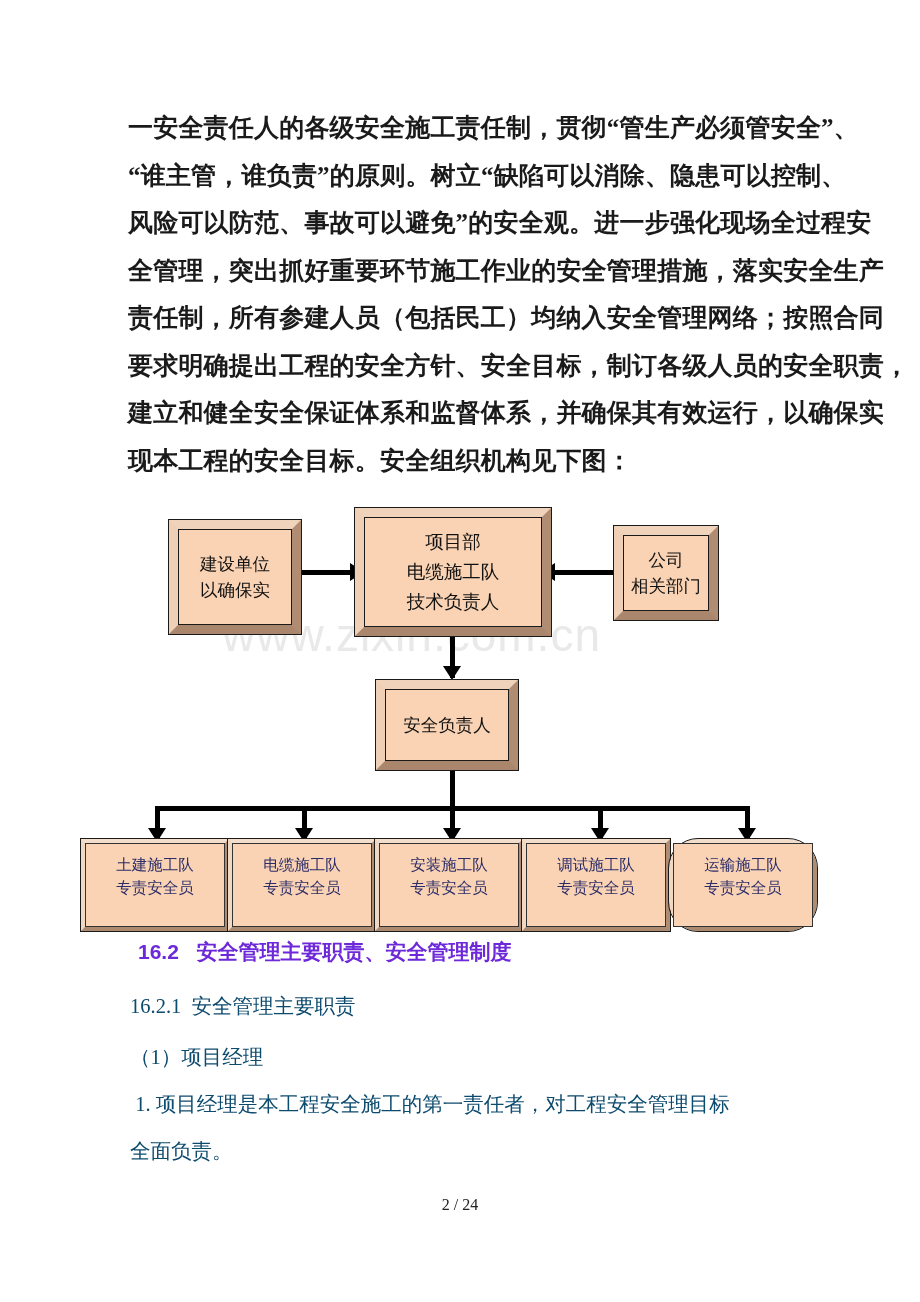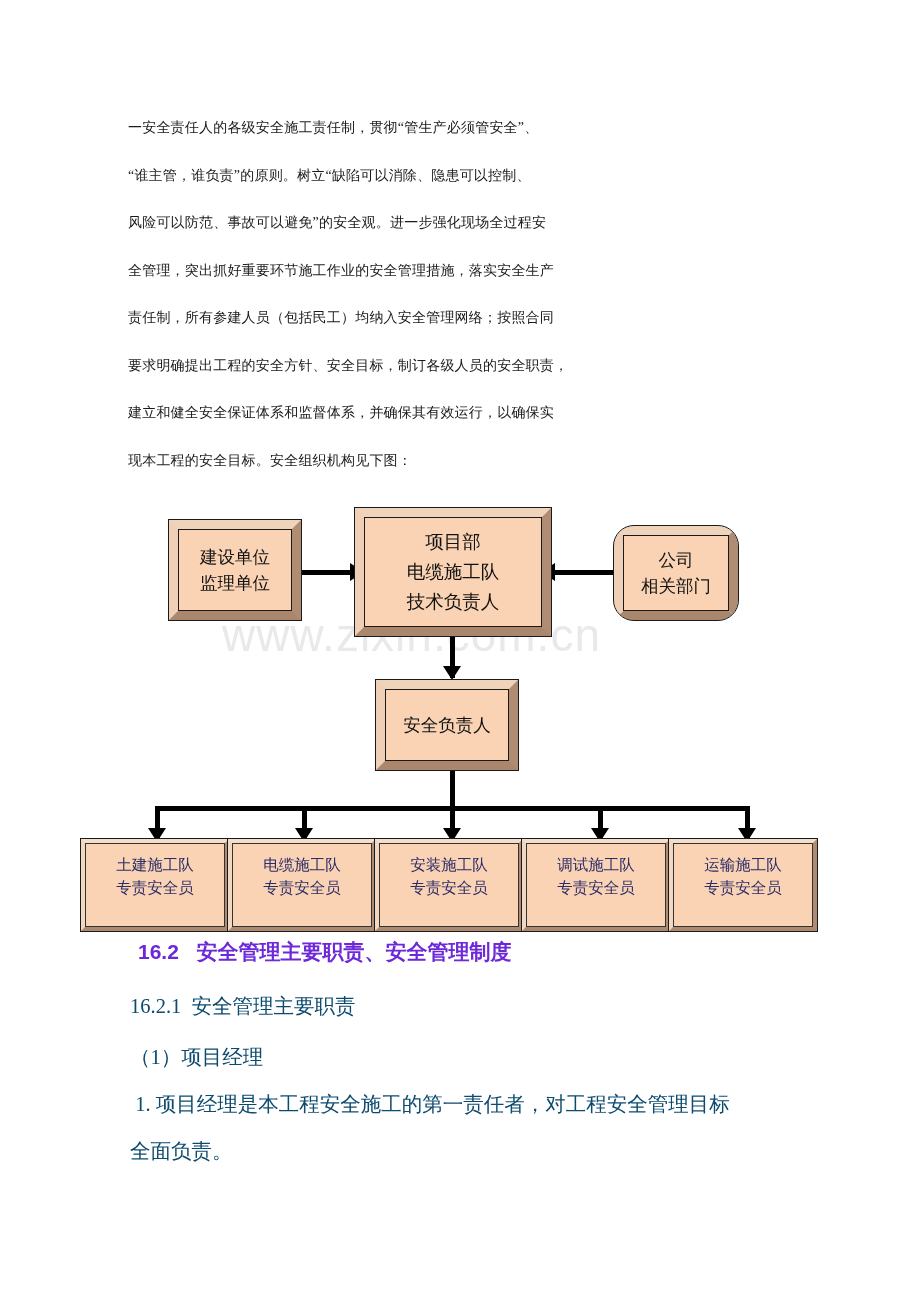--- a/index.html
+++ b/index.html
@@ -21,26 +21,27 @@
   }
 
   
   .para-block {
     position: absolute;
     left: 128px;
     top: 104px;
     width: 672px;
   }
   .para-line {
-    font-size: 14px;
+    font-size: 25px;
     line-height: 47.5px;
     letter-spacing: 0.2px;
     white-space: pre;
     color: #1a1a1a;
     font-family: "Liberation Serif", "DejaVu Serif", serif;
+    font-weight: bold;
   }
 
   
   #diagram {
     position: absolute;
     left: 0;
     top: 498px;
     width: 920px;
     height: 432px;
   }
@@ -224,36 +225,36 @@
 
     <div class="vline" style="left:450px; top:308px; width:5px; height:35px;"></div>
     <div class="arrow-d" style="left:443px; top:330px;"></div>
 
     <div class="vline" style="left:598px; top:308px; width:5px; height:35px;"></div>
     <div class="arrow-d" style="left:591px; top:330px;"></div>
 
     <div class="vline" style="left:745px; top:308px; width:5px; height:35px;"></div>
     <div class="arrow-d" style="left:738px; top:330px;"></div>
 
-    <div class="box3d" style="left:169px; top:22px; width:132px; height:100px;">
+    <div class="box3d" style="left:169px; top:22px; width:132px; height:114px;">
       <div class="inner">
         <div class="line">建设单位</div>
-        <div class="line">监理单位</div>
+        <div class="line">以确保实</div>
       </div>
     </div>
 
     <div class="box3d box-big" style="left:355px; top:10px; width:196px; height:128px;padding-left:44px;">
       <div class="inner">
         <div class="line">项目部</div>
         <div class="line">电缆施工队</div>
         <div class="line">技术负责人</div>
       </div>
     </div>
 
-    <div class="box3d" style="left:614px; top:28px; width:124px; height:94px;border-radius:20px;">
+    <div class="box3d" style="left:614px; top:28px; width:104px; height:94px;">
       <div class="inner">
         <div class="line">公司</div>
         <div class="line">相关部门</div>
       </div>
     </div>
 
     <div class="box3d" style="left:376px; top:182px; width:142px; height:90px;">
       <div class="inner">
         <div class="line">安全负责人</div>
       </div>
@@ -280,29 +281,30 @@
       </div>
     </div>
 
     <div class="boxthin" style="left:522px; top:341px; width:148px; height:92px;">
       <div class="inner">
         <div class="line">调试施工队</div>
         <div class="line">专责安全员</div>
       </div>
     </div>
 
-    <div class="boxthin" style="left:669px; top:341px; width:148px; height:92px;">
+    <div class="boxthin" style="left:669px; top:341px; width:148px; height:92px;border-radius:29px;">
       <div class="inner">
         <div class="line">运输施工队</div>
         <div class="line">专责安全员</div>
       </div>
     </div>
 
   </div>
 
   <div class="h2" style="top:938px;">16.2   安全管理主要职责、安全管理制度</div>
   <div class="h3" style="top:992px;">16.2.1  安全管理主要职责</div>
   <div class="plain" style="top:1043px;">（1）项目经理</div>
   <div class="plain" style="top:1090px;"> 1. 项目经理是本工程安全施工的第一责任者，对工程安全管理目标</div>
   <div class="plain" style="top:1137px;">全面负责。</div>
 
+  <div class="footer">2 / 24</div>
 
 </div>
 
 </body></html>

